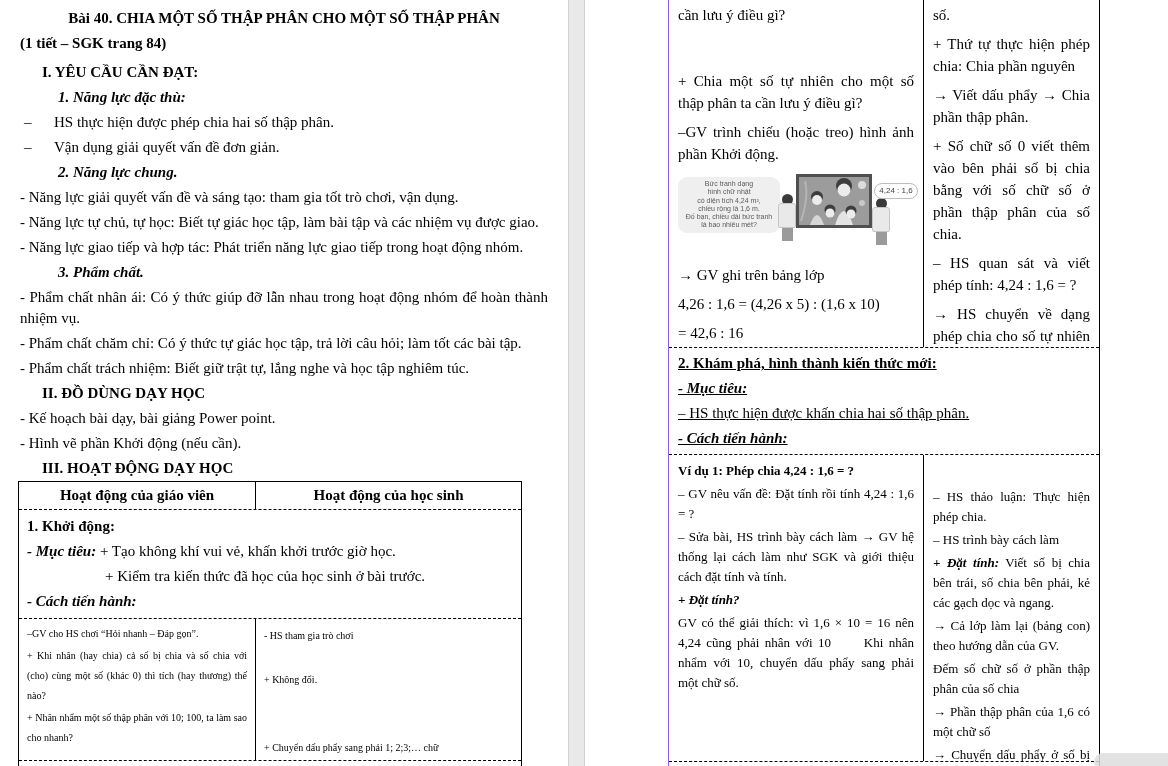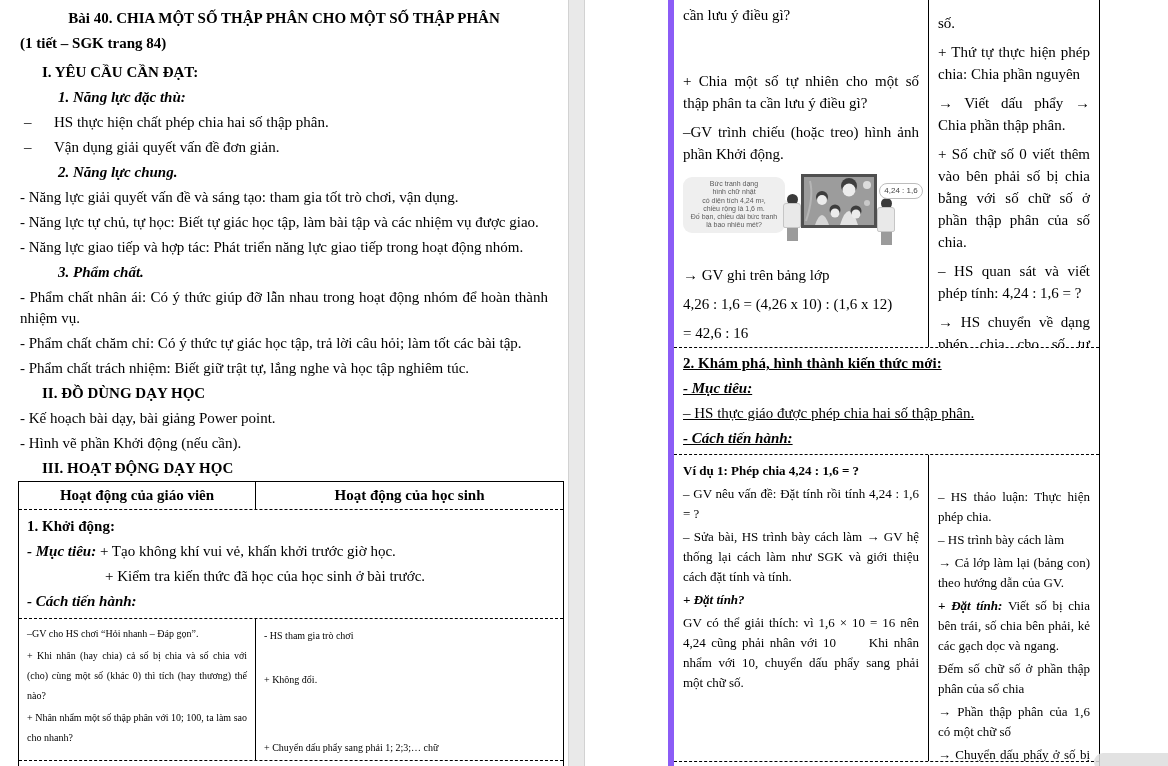--- a/index.html
+++ b/index.html
@@ -16,41 +16,41 @@
   .doc-title { text-align:center; font-weight:bold; margin-top:2px; }
   .doc-subtitle { font-weight:bold; margin:4px 0 8px 0; }
   .h1 { font-weight:bold; margin:4px 0 4px 22px; }
   .h2 { font-weight:bold; font-style:italic; margin:4px 0 4px 38px; }
   .para { margin-bottom:4px; text-align:justify; }
   .bullet { display:flex; margin-bottom:4px; }
   .bullet-marker { width:34px; flex:0 0 34px; padding-left:4px; }
   .bullet-text { flex:1; }
 
   
-  .ltable { position:absolute; left:18px; top:481px; width:546px; height:285px;
+  .ltable { position:absolute; left:18px; top:481px; width:504px; height:285px;
             border-top:1px solid #000; border-left:1px solid #000; border-right:1px solid #000; overflow:hidden; }
   .ltable-header { display:flex; height:28px; border-bottom:1px dashed #000; }
   .ltable-header .cell { display:flex; align-items:center; justify-content:center; font-weight:bold; }
   .cell-gv { width:236px; flex:0 0 236px; }
   .cell-hs { flex:1; border-left:1px solid #000; }
   .lrow-merged { height:109px; border-bottom:1px dashed #000; padding:6px 8px 0 8px; }
   .lrow-merged .para { margin-bottom:4px; text-align:left; }
   .lrow-cols { display:flex; height:142px; border-bottom:1px dashed #000; }
   .lrow-cols .cell { padding:5px 8px 0 8px; font-size:10px; line-height:20px; overflow:hidden; }
   .lrow-cols .para { margin-bottom:2px; }
   .indent2 { margin-left:78px; }
   .bi { font-weight:bold; font-style:italic; }
   .b  { font-weight:bold; }
 
   
   .rtable { position:absolute; left:8px; top:0; width:432px; height:766px;
-            border-left:6px solid #8b5cf6; border-right:1px solid #000; overflow:hidden; }
+            border-left:1px solid #8b5cf6; border-right:1px solid #000; overflow:hidden; }
   .rrow { display:flex; }
   .rrow .cgv { width:254px; flex:0 0 254px; padding:4px 9px 0 9px; overflow:hidden; }
-  .rrow .chs { flex:1; border-left:1px solid #000; padding:12px 9px 0 9px; overflow:hidden; }
+  .rrow .chs { flex:1; border-left:1px solid #000; padding:4px 9px 0 9px; overflow:hidden; }
   .rrowA { height:348px; border-bottom:1px dashed #000; }
   .rrowA .para { margin-bottom:7px; line-height:22px; }
   .rrowB { height:107px; border-bottom:1px dashed #000; padding:5px 9px 0 9px; }
   .rrowB .para { margin-bottom:4px; text-align:left;text-decoration:underline; }
   .rrowC { height:307px; border-bottom:1px dashed #000; }
   .rrowC .cgv, .rrowC .chs { font-size:13px; line-height:20px; padding-top:6px; }
   .rrowC .para { margin-bottom:3px; }
   .gap-top-44 { margin-top:44px; }
   .gap-top-26 { margin-top:26px; }
   .eq { text-align:left; }
@@ -83,21 +83,21 @@
 
 <div class="page-left">
   <div class="doc-title">Bài 40. CHIA MỘT SỐ THẬP PHÂN CHO MỘT SỐ THẬP PHÂN</div>
   <div class="doc-subtitle">(1 tiết – SGK trang 84)</div>
 
   <div class="h1">I. YÊU CẦU CẦN ĐẠT:</div>
   <div class="h2">1. Năng lực đặc thù:</div>
 
   <div class="bullet">
     <span class="bullet-marker">–</span>
-    <span class="bullet-text">HS thực hiện chất phép chia hai số thập phân.</span>
+    <span class="bullet-text">HS thực hiện được phép chia hai số thập phân.</span>
   </div>
   <div class="bullet">
     <span class="bullet-marker">–</span>
     <span class="bullet-text">Vận dụng giải quyết vấn đề đơn giản.</span>
   </div>
 
   <div class="h2">2. Năng lực chung.</div>
   <div class="para">- Năng lực giải quyết vấn đề và sáng tạo: tham gia tốt trò chơi, vận dụng.</div>
   <div class="para">- Năng lực tự chủ, tự học: Biết tự giác học tập, làm bài tập và các nhiệm vụ được giao.</div>
   <div class="para">- Năng lực giao tiếp và hợp tác: Phát triển năng lực giao tiếp trong hoạt động nhóm.</div>
@@ -185,54 +185,54 @@
           </div>
           <div class="kid kid-boy">
             <div class="kid-head"></div>
             <div class="kid-body"></div>
             <div class="kid-legs"></div>
           </div>
           <div class="illus-tag">4,24 : 1,6</div>
         </div>
 
         <div class="para eq">→ GV ghi trên bảng lớp</div>
-        <div class="para eq">4,26 : 1,6 = (4,26 x 10) : (1,6 x 12)</div>
+        <div class="para eq">4,26 : 1,6 = (4,26 x 5) : (1,6 x 10)</div>
         <div class="para eq">= 42,6 : 16</div>
 
       </div>
       <div class="chs">
         <div class="para">số.</div>
         <div class="para">+ Thứ tự thực hiện phép chia: Chia phần nguyên</div>
         <div class="para">→ Viết dấu phẩy → Chia phần thập phân.</div>
         <div class="para">+ Số chữ số 0 viết thêm vào bên phải số bị chia bằng với số chữ số ở phần thập phân của số chia.</div>
         <div class="para">– HS quan sát và viết phép tính: 4,24 : 1,6 = ?</div>
         <div class="para">→ HS chuyển về dạng phép chia cho số tự nhiên mà các em đã học.</div>
       </div>
     </div>
 
     <div class="rrowB">
       <div class="para b">2. Khám phá, hình thành kiến thức mới:</div>
       <div class="para bi">- Mục tiêu:</div>
-      <div class="para">– HS thực giáo được phép chia hai số thập phân.</div>
+      <div class="para">– HS thực hiện được khấn chia hai số thập phân.</div>
       <div class="para bi">- Cách tiến hành:</div>
     </div>
 
     <div class="rrow rrowC">
       <div class="cgv">
         <div class="para b">Ví dụ 1: Phép chia 4,24 : 1,6 = ?</div>
         <div class="para">– GV nêu vấn đề: Đặt tính rồi tính 4,24 : 1,6 = ?</div>
         <div class="para">– Sửa bài, HS trình bày cách làm →  GV hệ thống lại cách làm như SGK và giới thiệu cách đặt tính và tính.</div>
         <div class="para bi">+ Đặt tính?</div>
         <div class="para prewrap">GV có thể giải thích: vì 1,6 × 10 = 16 nên 4,24 cũng phải nhân với 10      Khi nhân nhẩm với 10, chuyển dấu phẩy sang phải một chữ số.</div>
       </div>
       <div class="chs">
         <div class="para gap-top-26">– HS thảo luận: Thực hiện phép chia.</div>
         <div class="para">– HS trình bày cách làm</div>
+        <div class="para"><span class="bi">+ Đặt tính:</span><span> Viết số bị chia bên trái, số chia bên phải, kẻ các gạch dọc và ngang.</span></div>
         <div class="para">→ Cả lớp làm lại (bảng con) theo hướng dẫn của GV.</div>
-        <div class="para"><span class="bi">+ Đặt tính:</span><span> Viết số bị chia bên trái, số chia bên phải, kẻ các gạch dọc và ngang.</span></div>
         <div class="para">Đếm số chữ số ở phần thập phân của số chia</div>
         <div class="para">→ Phần thập phân của 1,6 có một chữ số</div>
         <div class="para">→ Chuyển dấu phẩy ở số bị chia sang bên phải một chữ số (4,24) được 42,4.</div>
 
       </div>
     </div>
 
   </div>
 </div>
 

